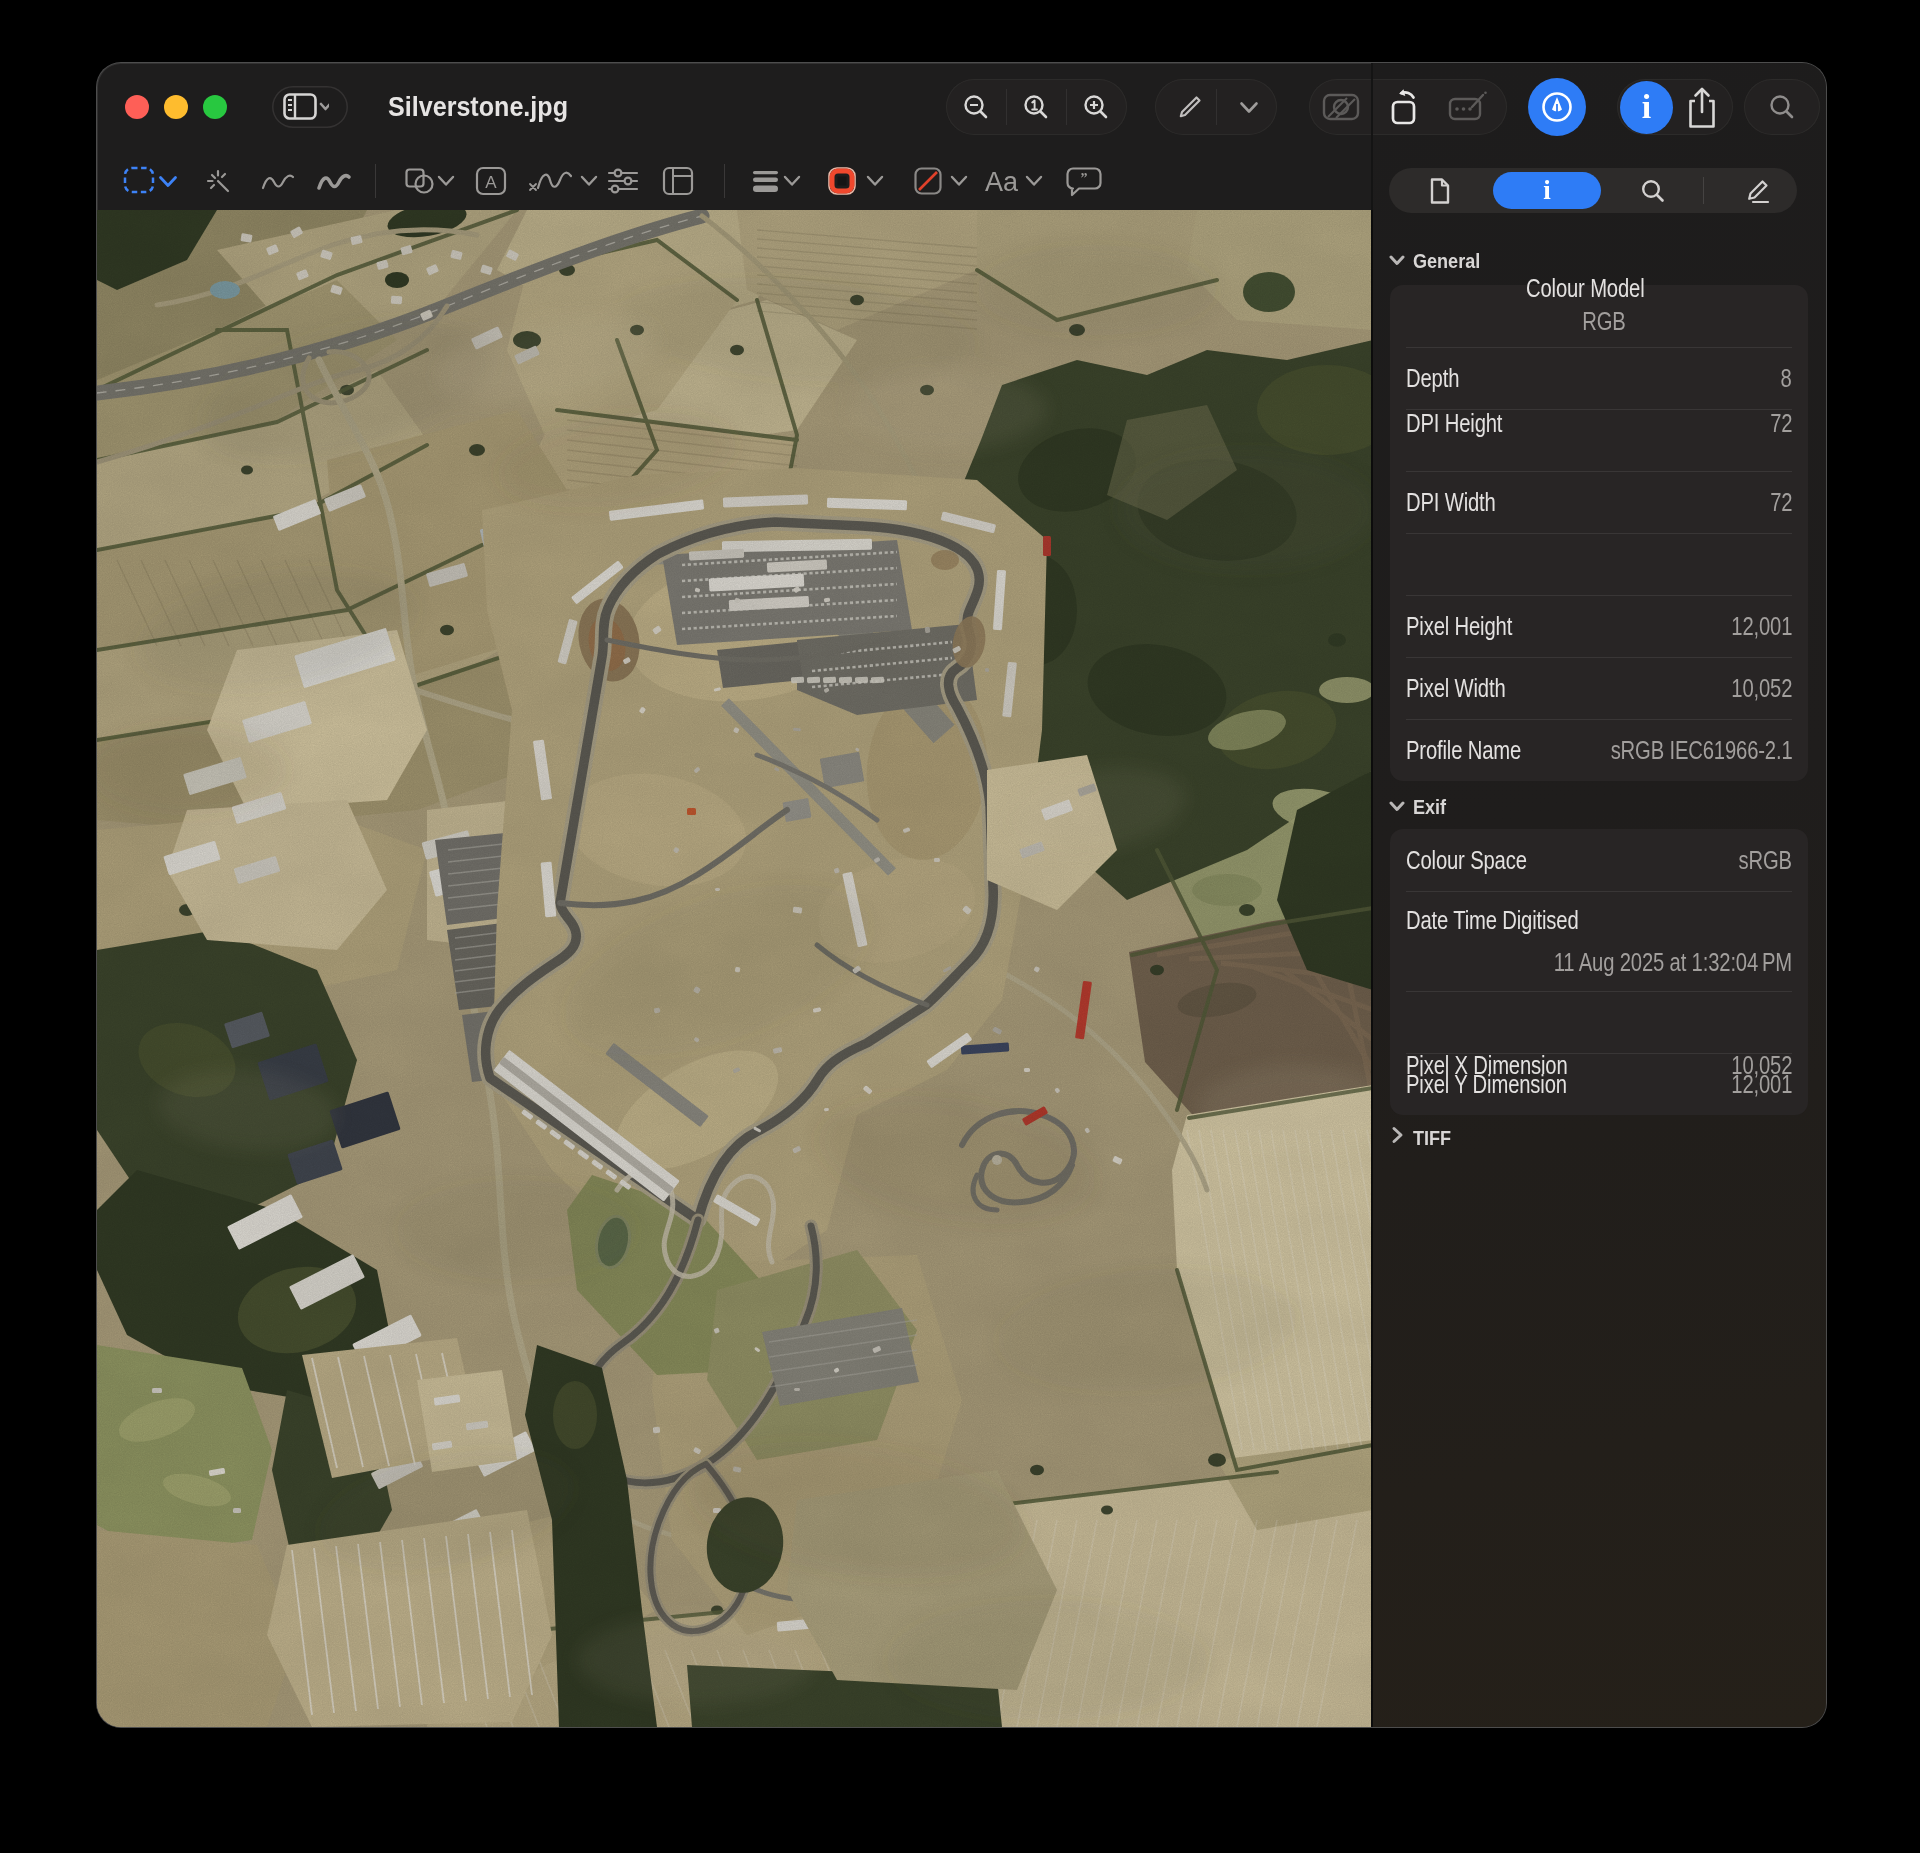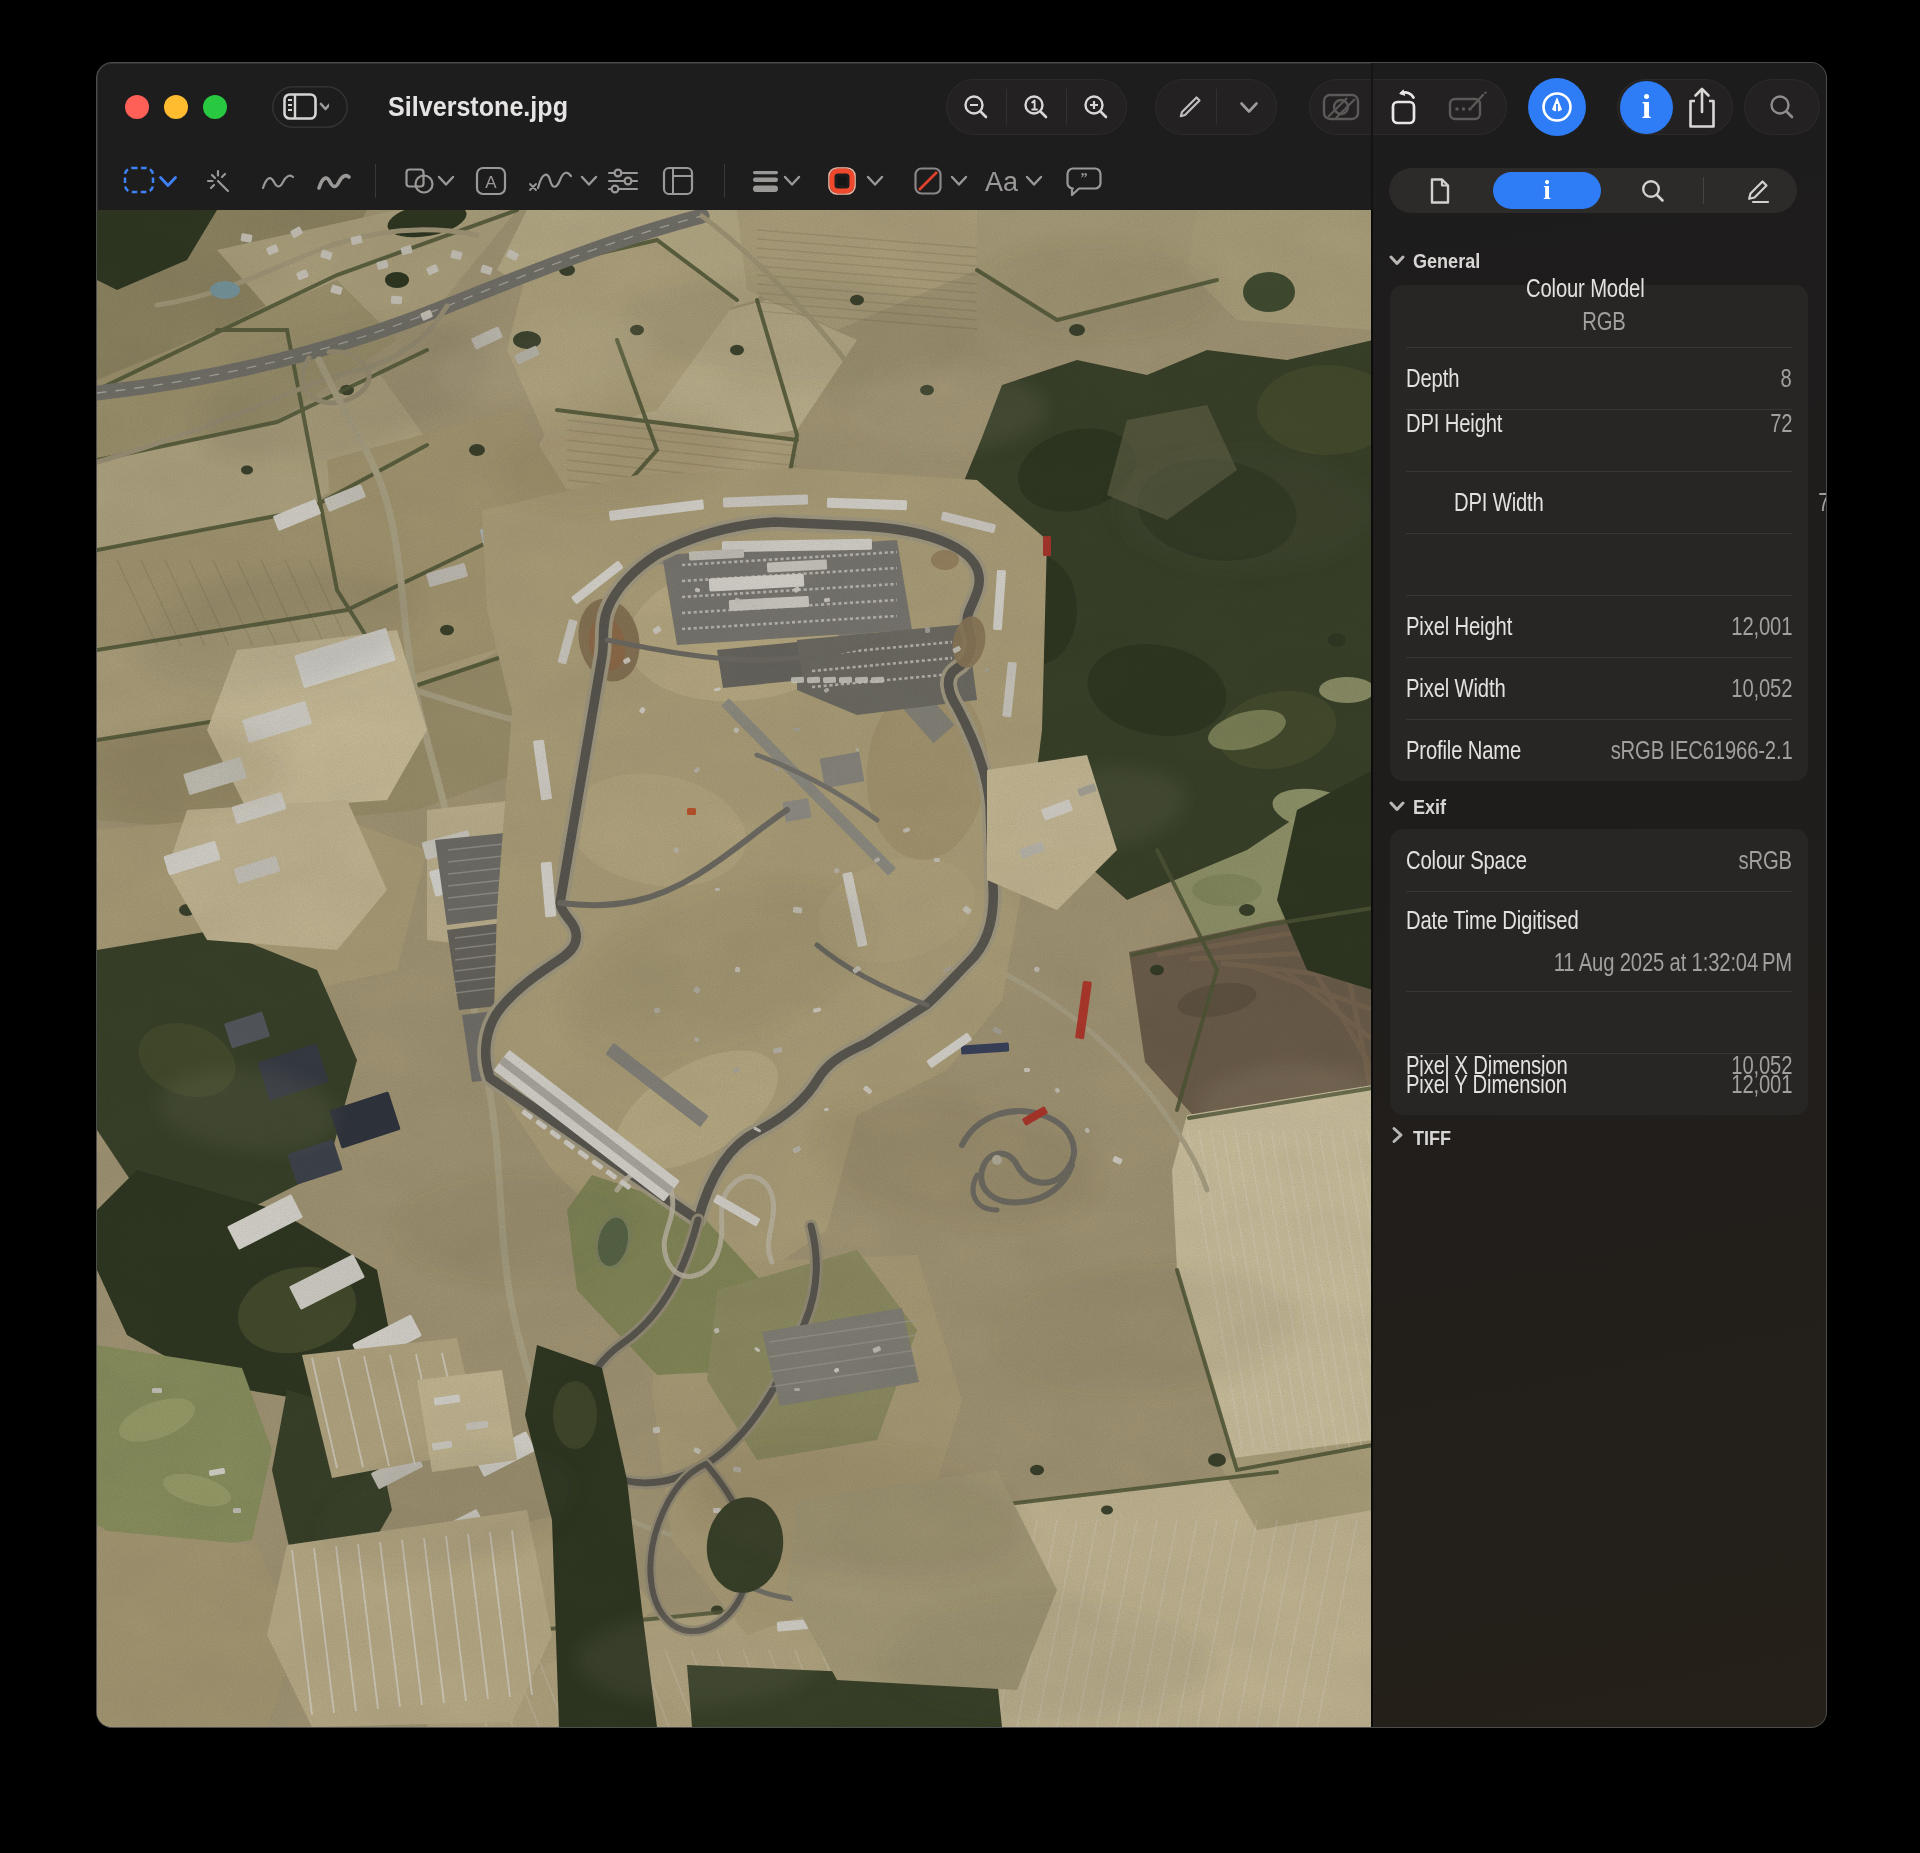--- a/index.html
+++ b/index.html
@@ -1,18 +1,18 @@
 <!DOCTYPE html>
 <html><head>
 <meta charset="utf-8">
 <style>
   html,body{margin:0;padding:0;background:#000;}
   #stage{position:relative;width:1920px;height:1853px;background:#000;overflow:hidden;
          font-family:"Liberation Sans",sans-serif;}
-  #win{position:absolute;left:97px;top:63px;width:1729px;height:1664px;border-radius:15px;
+  #win{position:absolute;left:97px;top:63px;width:1729px;height:1664px;border-radius:24px;
        background:#1e1d1d;overflow:hidden;box-shadow:0 0 0 1px rgba(140,140,140,.55), inset 0 0 0 1px rgba(255,255,255,.09);}
   #g{position:absolute;left:-97px;top:-63px;width:1920px;height:1853px;}
   .abs{position:absolute;}
   
   .tl{position:absolute;top:95px;width:24px;height:24px;border-radius:50%;}
   
   .pill{position:absolute;top:79px;height:56px;border-radius:28px;background:#232121;
         box-shadow:0 0 0 1px #2c2b2a inset;}
   .icon{position:absolute;}
   svg{display:block;}
@@ -745,21 +745,21 @@
    <div class="row" style="top:347px;gap:38px;">
           <span class="lbl">Depth</span>
           <span class="val">8</span>
         </div>
    <div class="sep" style="top:409px;"></div>
    <div class="row" style="top:392px;">
           <span class="lbl">DPI Height</span>
           <span class="val">72</span>
         </div>
    <div class="sep" style="top:471px;"></div>
-   <div class="row" style="top:471px;margin-left:48px;">
+   <div class="row" style="top:471px;">
           <span class="lbl">DPI Width</span>
           <span class="val">72</span>
         </div>
    <div class="sep" style="top:533px;"></div>
    <div class="sep" style="top:595px;"></div>
    <div class="row" style="top:595px;gap:40px;">
           <span class="lbl">Pixel Height</span>
           <span class="val">12,001</span>
         </div>
    <div class="sep" style="top:657px;"></div>

